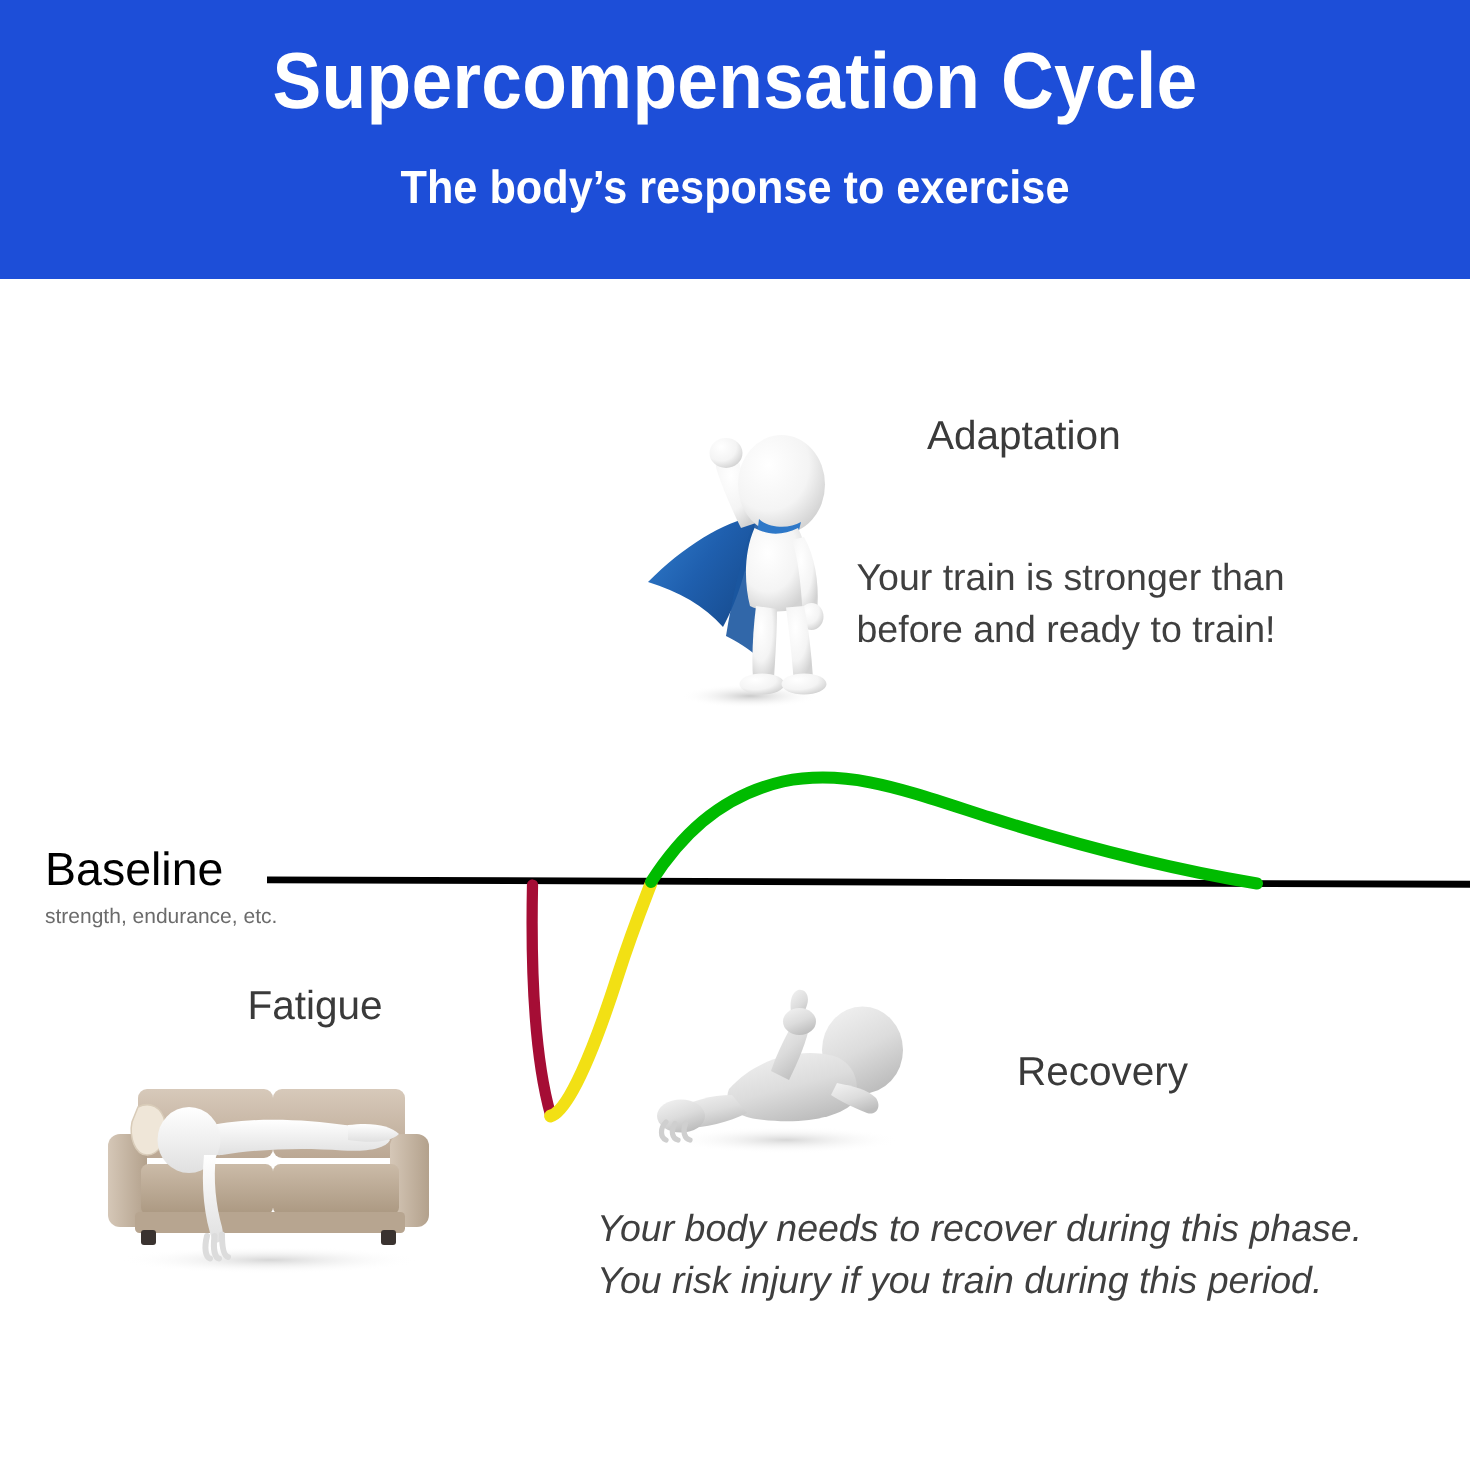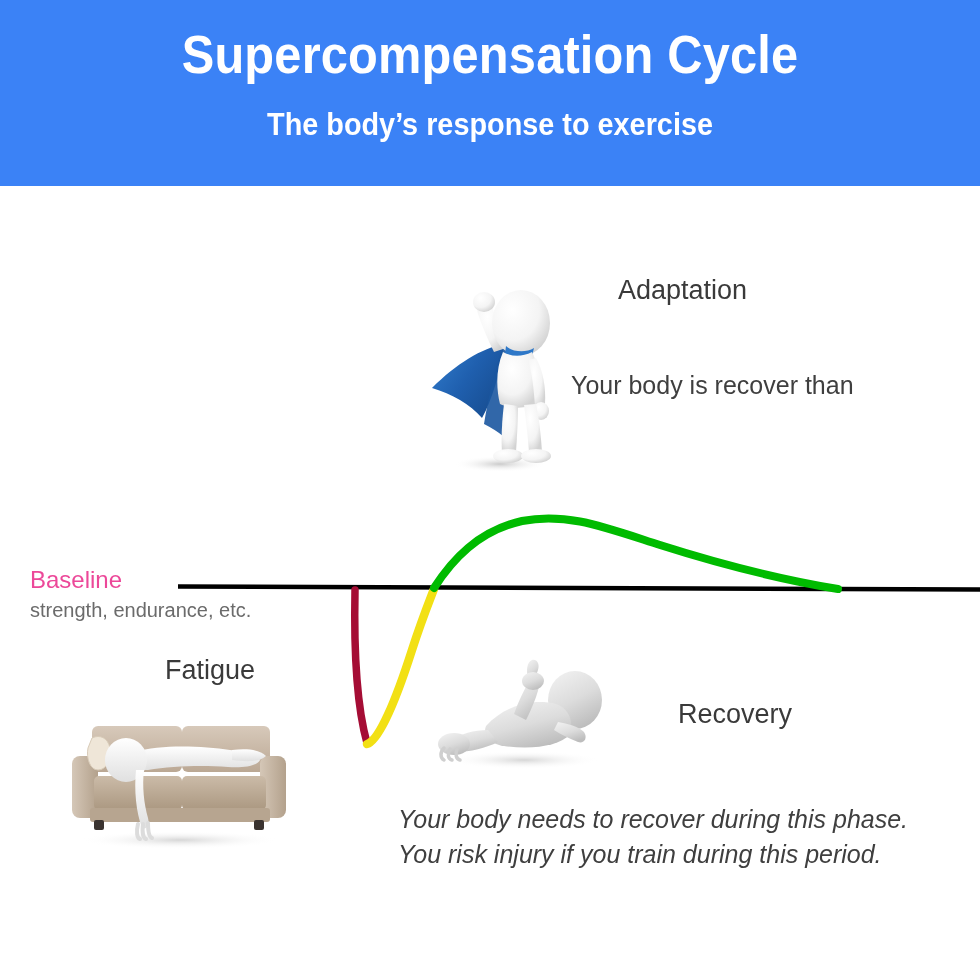--- a/index.html
+++ b/index.html
@@ -19,21 +19,21 @@
     overflow: hidden;
   }
 
   
   #header-banner {
     position: absolute;
     left: 0;
     top: 0;
     width: 980px;
     height: 186px;
-    background: #3b82f6;
+    background: #1d4ed8;
   }
   #header-title {
     position: absolute;
     left: 0;
     top: 24px;
     width: 980px;
     text-align: center;
     color: #ffffff;
     font-family: "Liberation Sans Narrow", "Liberation Sans", sans-serif;
     font-size: 53px;
@@ -75,32 +75,32 @@
     width: 980px;
     height: 980px;
     pointer-events: none;
   }
 
   
   #baseline-label {
     position: absolute;
     left: 30px;
     top: 562px;
-    color: #ec4899;
-    font-size: 24px;
+    color: #000000;
+    font-size: 31px;
     font-weight: 400;
     line-height: 36px;
     white-space: nowrap;
   }
   #baseline-sublabel {
     position: absolute;
     left: 30px;
     top: 601px;
     color: #6b6b6b;
-    font-size: 20px;
+    font-size: 14px;
     font-weight: 400;
     line-height: 19px;
     white-space: nowrap;
   }
 
   
   .phase-heading {
     position: absolute;
     color: #3a3a3a;
     font-size: 27px;
@@ -156,21 +156,22 @@
 
     <path d="M 434,588 C 452,560 478,531 522,521 C 566,512 604,527 660,545 C 726,566 790,581 838,589" fill="none" stroke="#00bb00" stroke-width="8" stroke-linecap="round" stroke-linejoin="round"></path>
   </svg>
 
   <div id="baseline-label">Baseline</div>
   <div id="baseline-sublabel">strength, endurance, etc.</div>
 
   <div class="phase-heading" id="adaptation-heading">Adaptation</div>
 
   <div class="phase-body" id="adaptation-body">
-    <span class="body-line">Your body is recover than</span>
+    <span class="body-line">Your train is stronger than</span>
+    <span class="body-line">before and ready to train!</span>
   </div>
 
   <div class="figure" id="hero-figure">
     <svg viewBox="0 0 170 195">
       <defs>
         <radialGradient id="bodyGrad" cx="35%" cy="30%" r="75%">
           <stop offset="0%" stop-color="#ffffff"></stop>
           <stop offset="62%" stop-color="#f4f4f4"></stop>
           <stop offset="100%" stop-color="#d2d2d2"></stop>
         </radialGradient>

